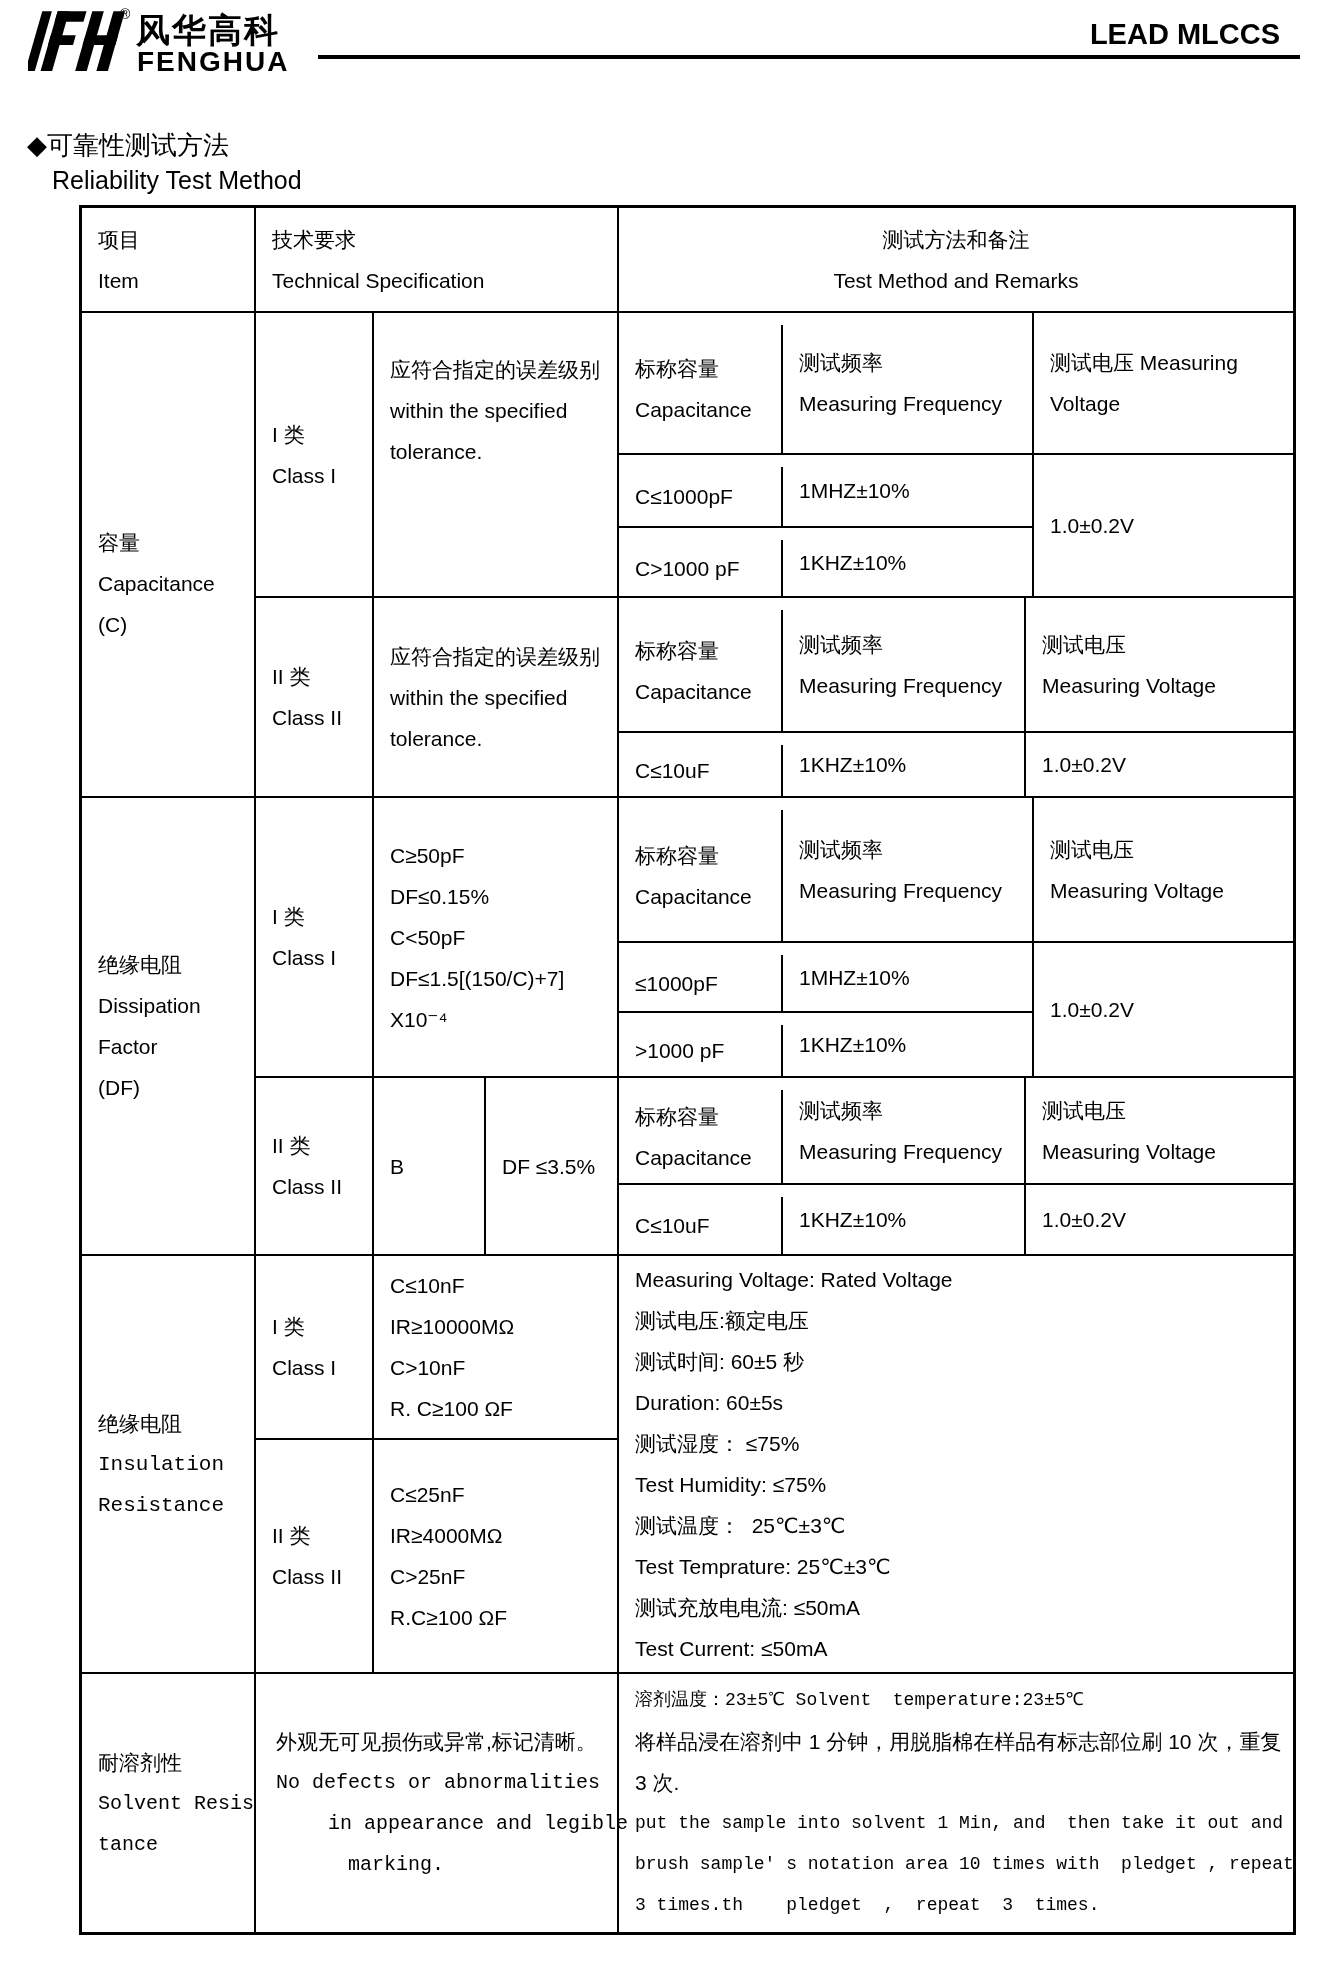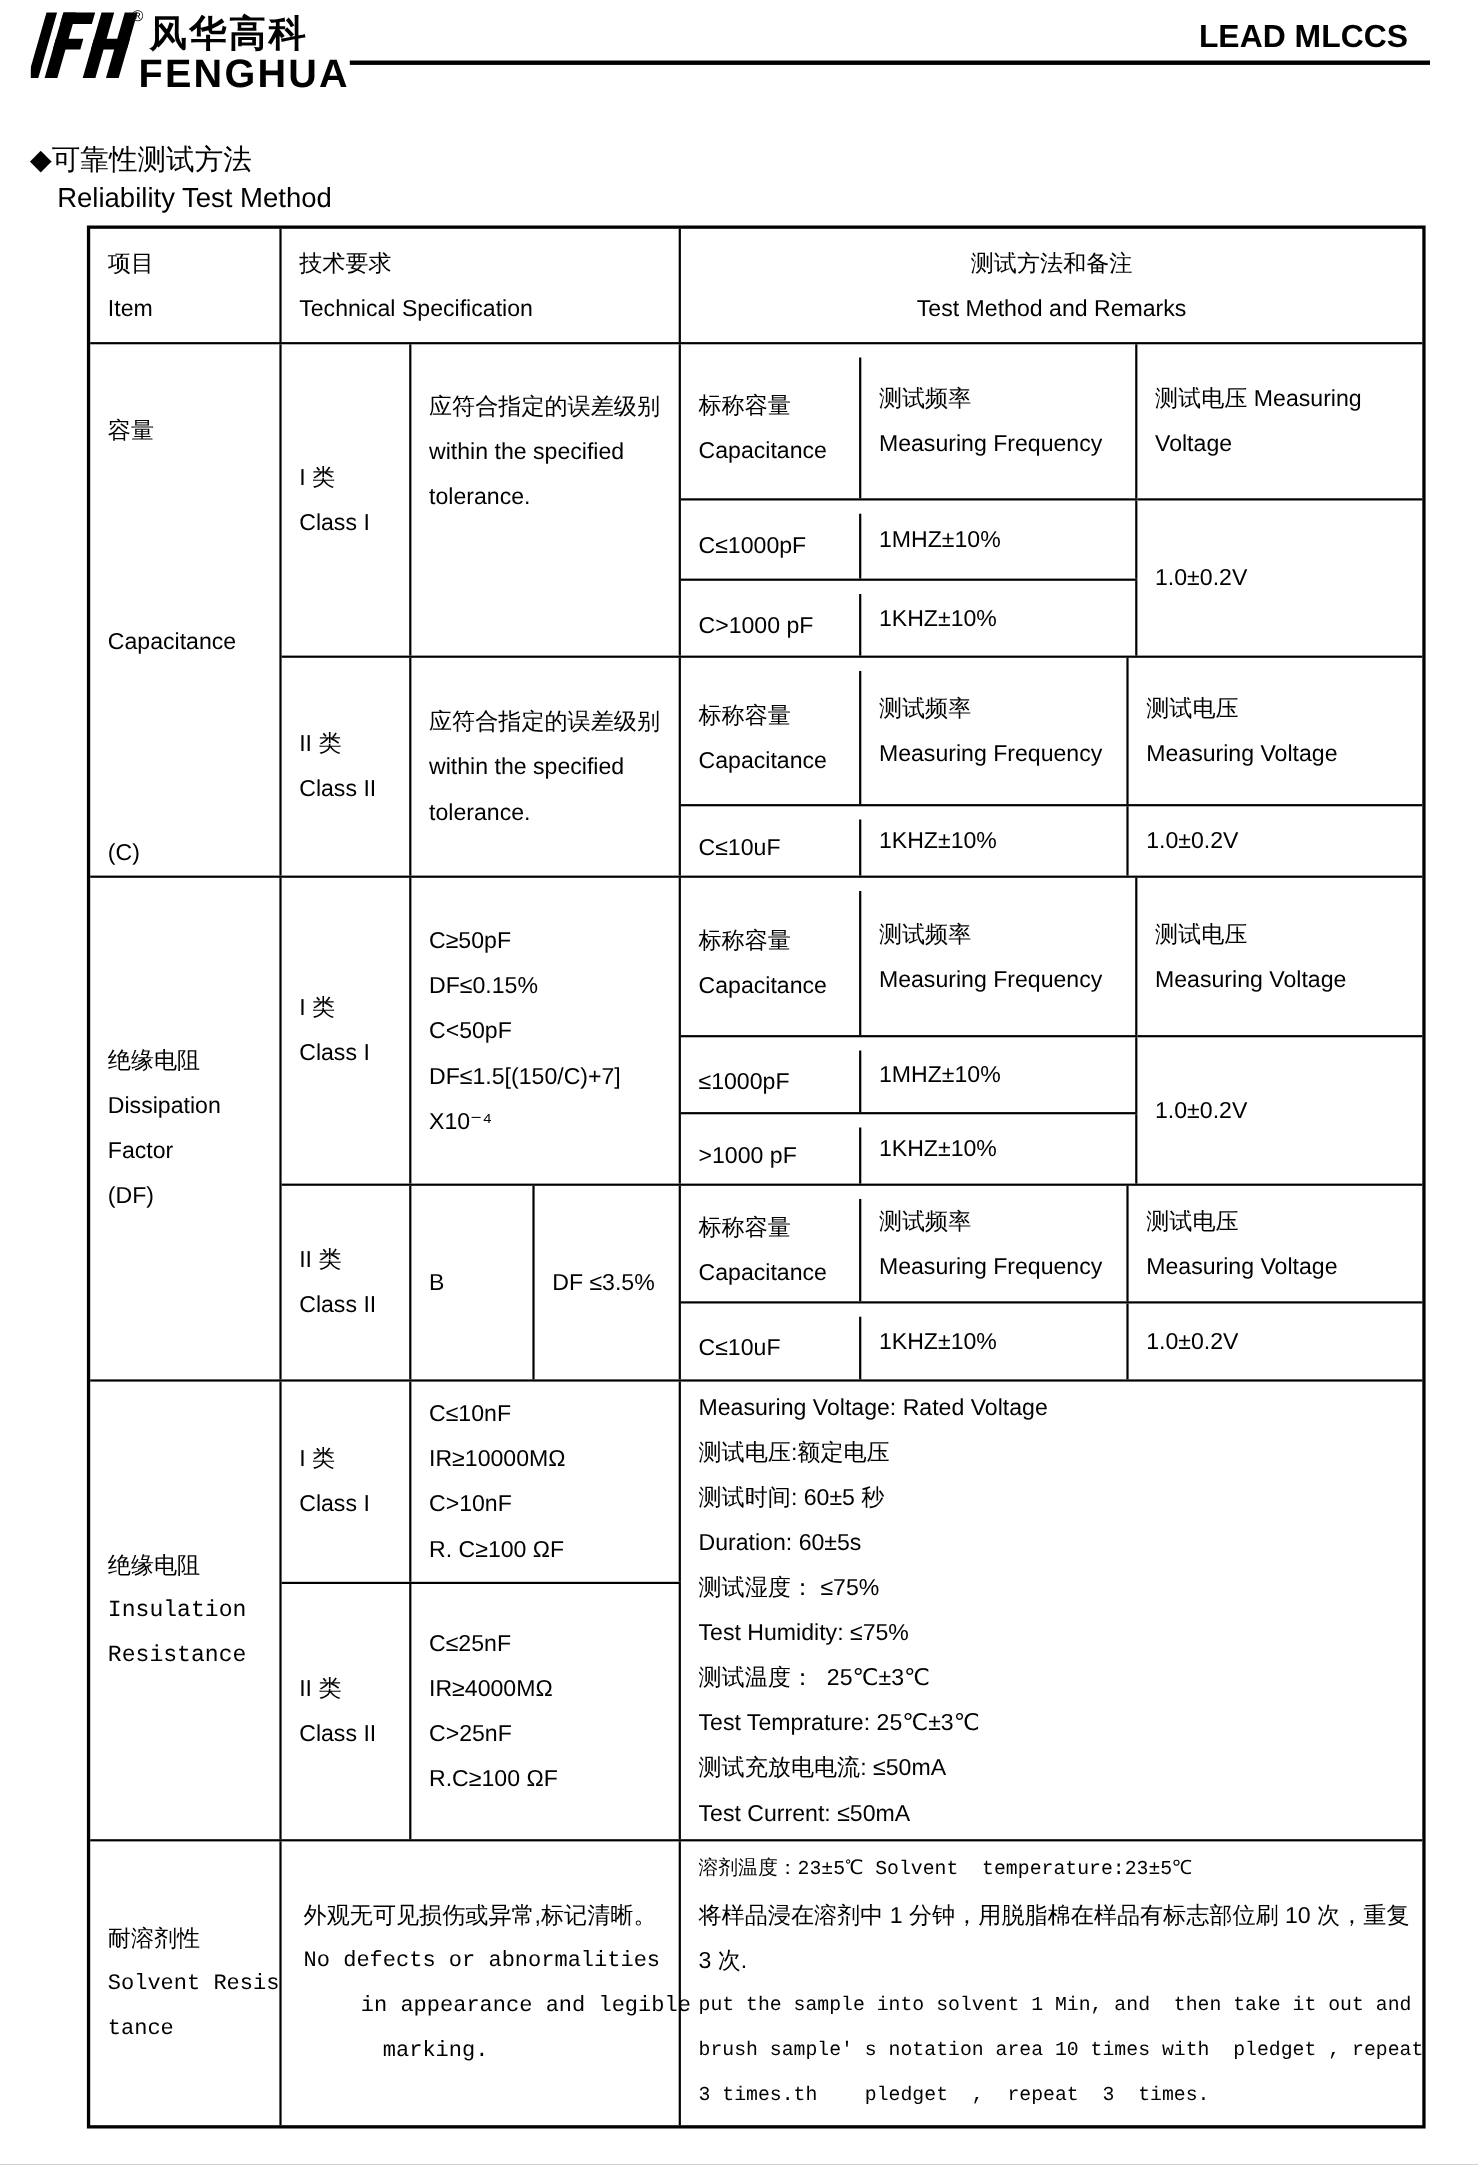--- a/index.html
+++ b/index.html
@@ -10,35 +10,35 @@
     background: #fff; color: #000;
     font-family: "Liberation Sans", "DejaVu Sans", sans-serif;
     font-size: 21px;
     margin: 0 auto;
     overflow: hidden;
   }
   
   .logo-mark { position:absolute; left:28px; top:6px; }
   .reg { position:absolute; left:120px; top:6px; font-size:14px; }
   .brand-cn { position:absolute; left:136px; top:8px; font-size:34px; font-weight:bold; letter-spacing:2px; }
-  .brand-en { position:absolute; left:126px; top:46px; font-size:36px; font-weight:bold; letter-spacing:2px; }
+  .brand-en { position:absolute; left:137px; top:46px; font-size:28px; font-weight:bold; letter-spacing:2px; }
   .doc-title { position:absolute; right:64px; top:18px; font-size:29px; font-weight:bold;margin-left:36px; }
   .rule { position:absolute; left:318px; top:55px; width:982px; height:4px; background:#000; }
   .title-cn { position:absolute; left:27px; top:128px; font-size:26px; }
   .title-en { position:absolute; left:52px; top:166px; font-size:25px; }
   
   .tbl { position:absolute; left:79px; top:205px; width:1217px; height:1730px; border:3px solid #000; display:flex; flex-direction:column; }
   .fr { display:flex; }
   .fc { display:flex; flex-direction:column; }
   .fill { flex:1; min-width:0; min-height:0; }
   .bb { border-bottom:2px solid #000; }
   .cell { border-right:2px solid #000; display:flex; flex-direction:column; justify-content:center; padding-left:16px; overflow:visible; }
   .noR { border-right:0; }
   .ctr { align-items:center; text-align:center; padding-left:0; }
-  .vtop { justify-content:space-between; padding-top:58px; }
+  .vtop { justify-content:center; padding-top:58px; }
   .vtop2 { justify-content:flex-start; padding-top:36px; }
   .ln { line-height:41px; white-space:pre; }
   .wItem { width:174px; } .wClass { width:118px; } .wSpec { width:245px; }
   .wA { width:164px;margin-top:12px; } .wB { width:243px; } .wLeft { width:415px; }
   .wMid { width:363px; } .wB1 { width:112px; } .wB2 { width:133px; }
   .mono { font-family:"Liberation Mono","DejaVu Sans Mono",monospace; }
   .mono20 { font-family:"Liberation Mono","DejaVu Sans Mono",monospace; font-size:20px; }
   .mono18 { font-family:"Liberation Mono","DejaVu Sans Mono",monospace; font-size:18px; }
   .ind1 { padding-left:56px; } .ind2 { padding-left:76px; } .ind0 { padding-left:4px; }
 </style>

